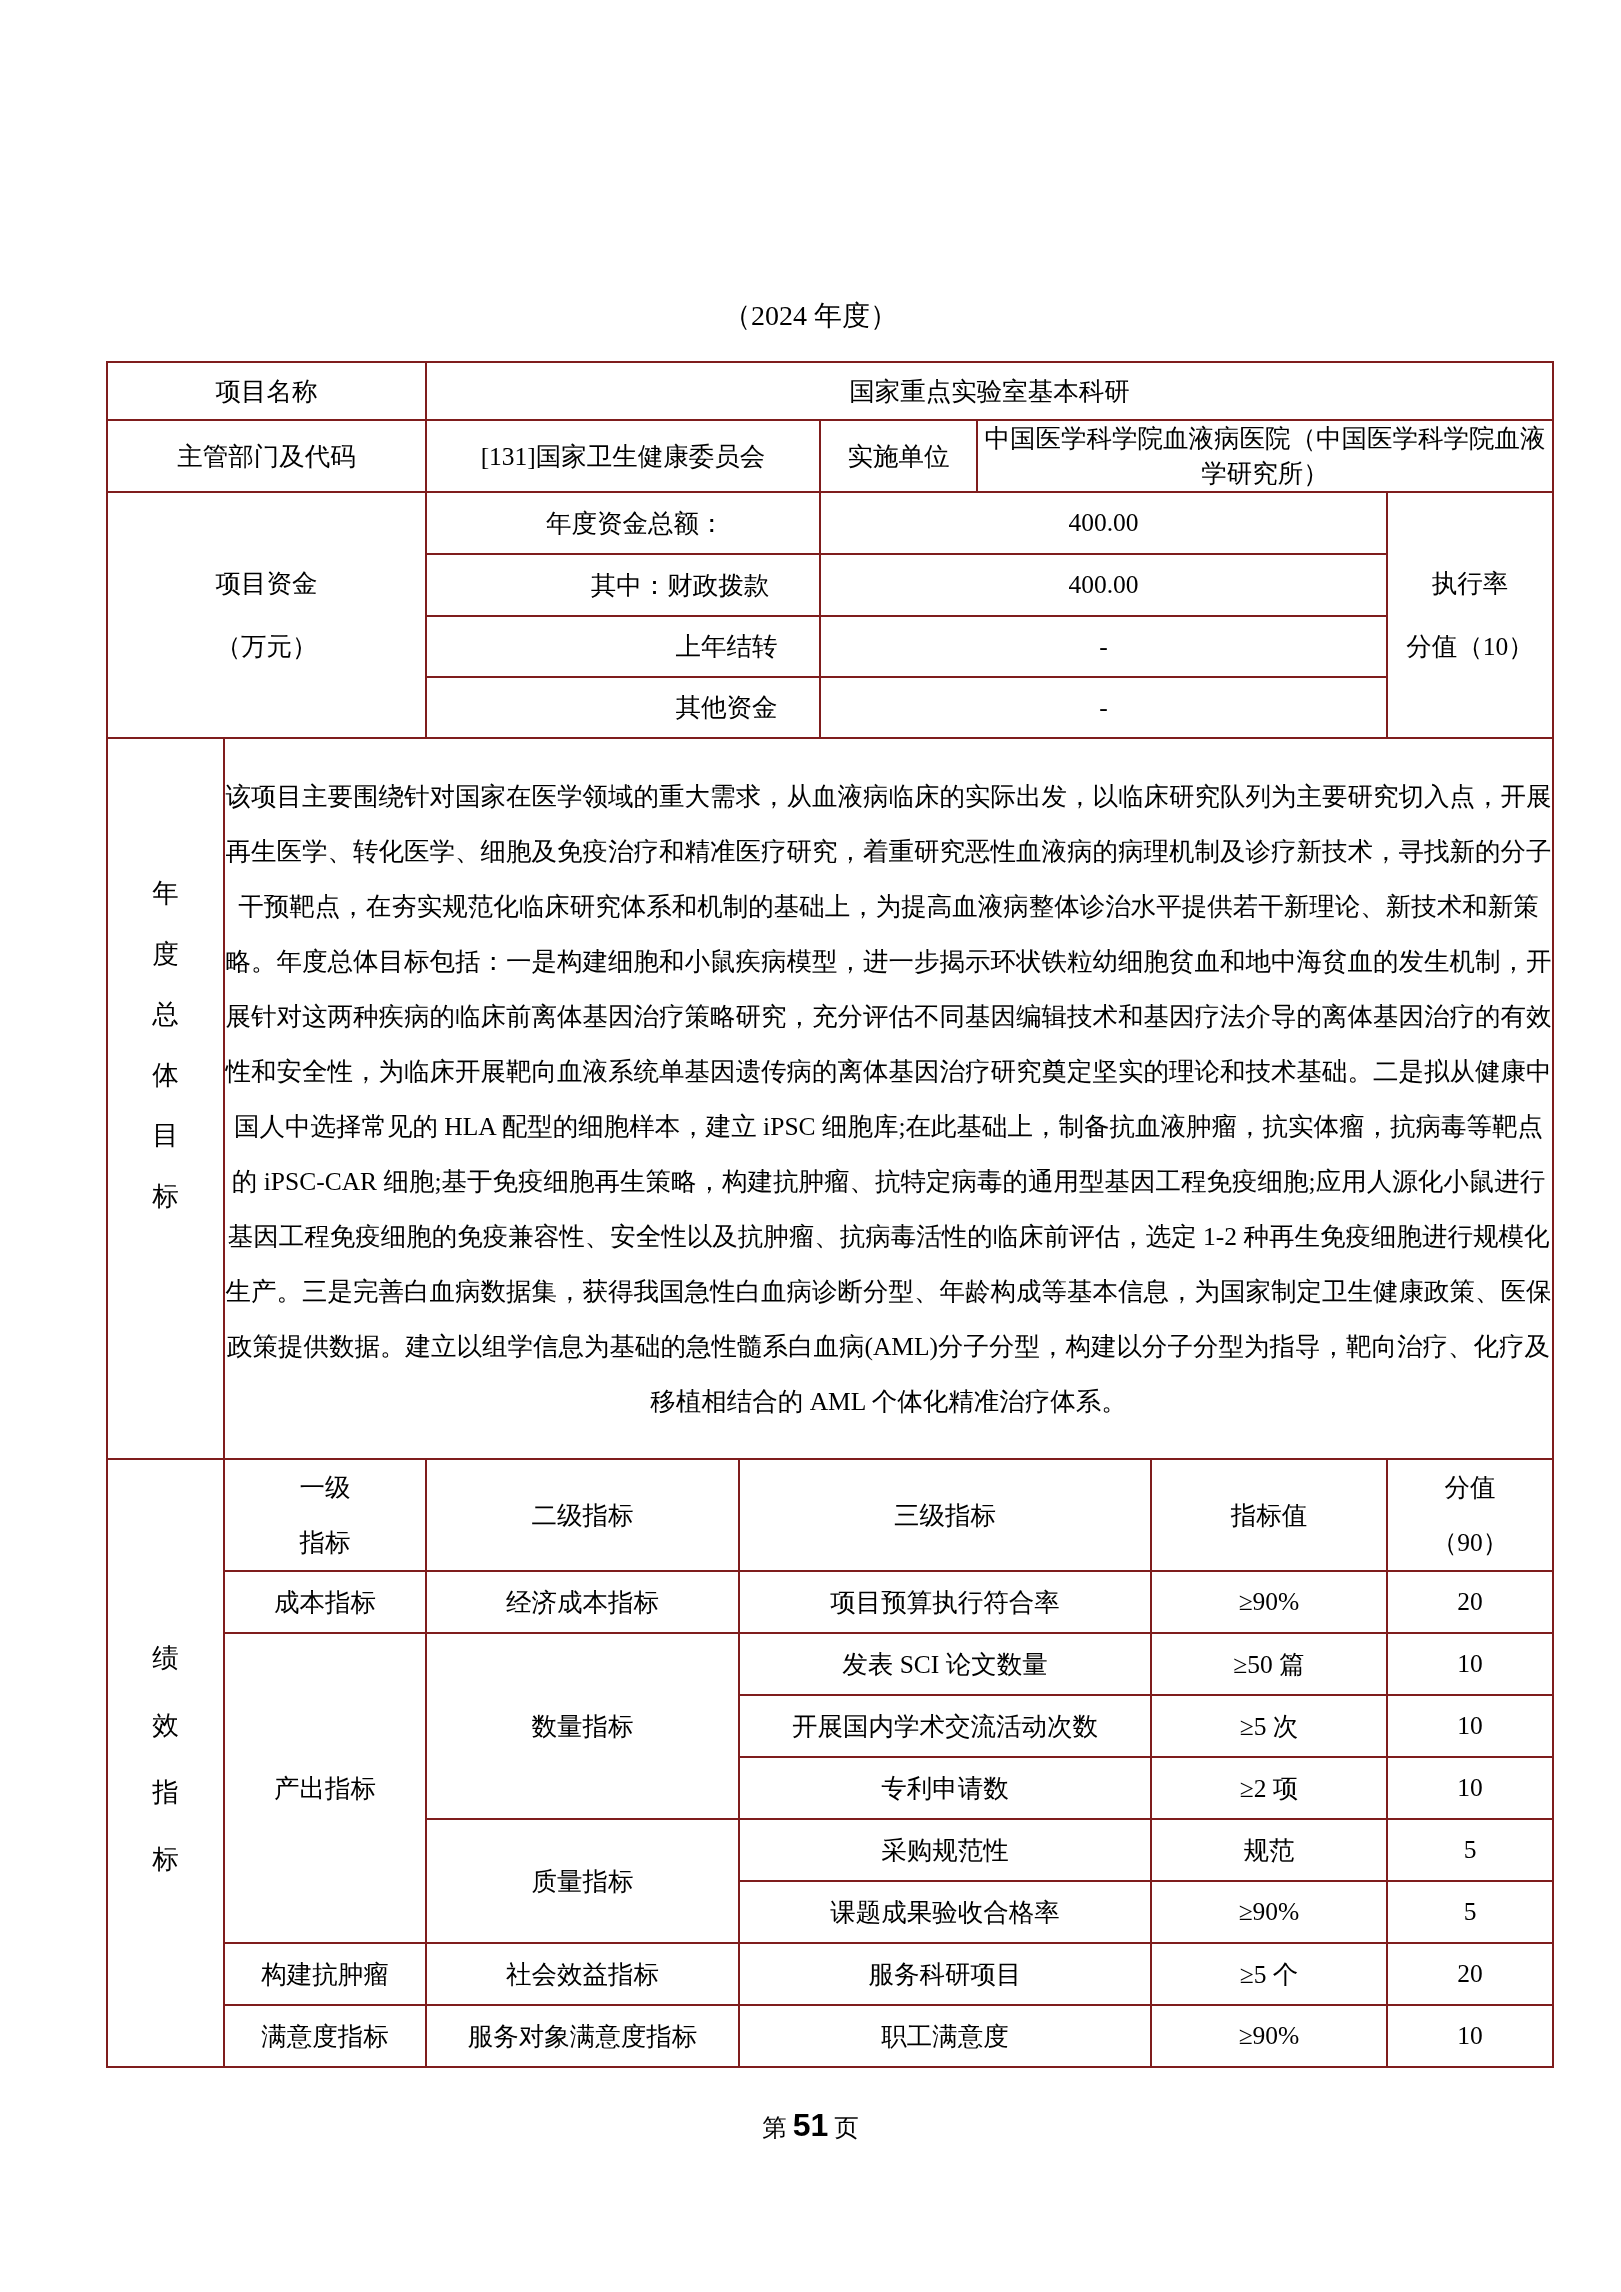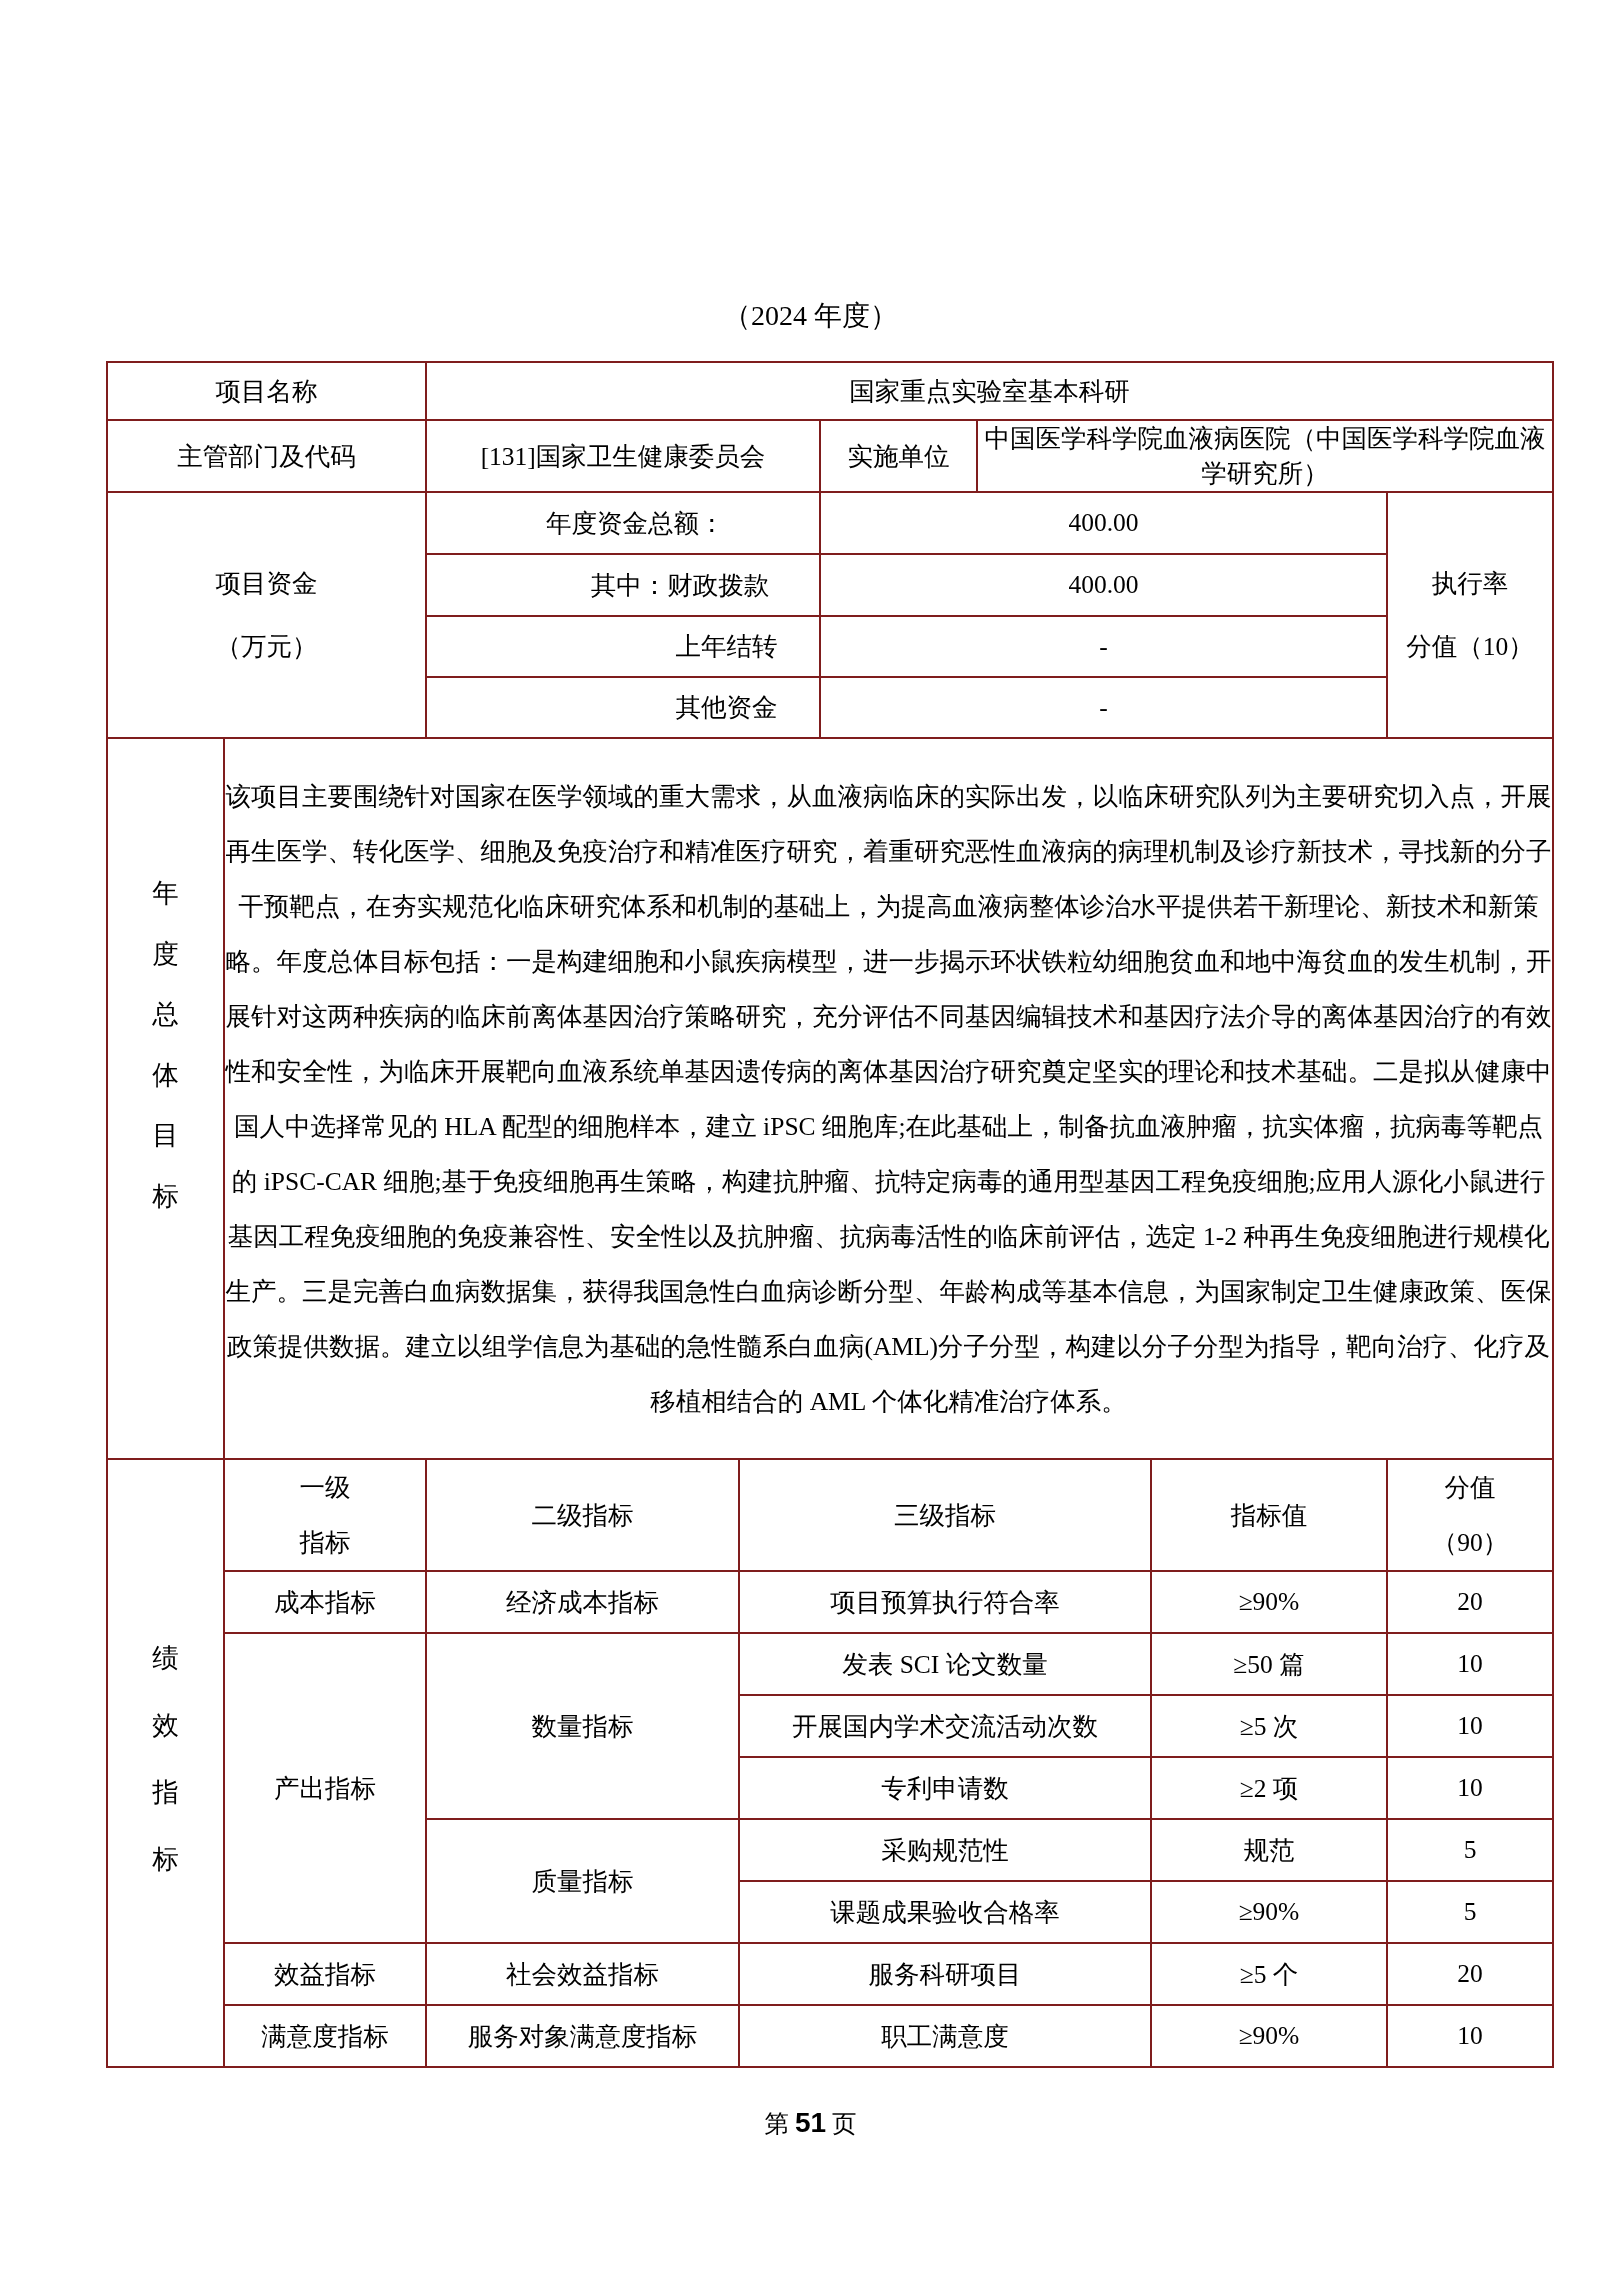--- a/index.html
+++ b/index.html
@@ -71,21 +71,21 @@
   
   td.ind-name { text-align: left; padding-left: 16.7px; }
   .footer {
     position: absolute; top: 2107px; left: 0; width: 100%;
     text-align: center;
     font-size: 24.5px;
   }
   .footer .pagenum {
     font-family: "Liberation Sans", sans-serif;
     font-weight: bold;
-    font-size: 28px;
+    font-size: 32px;
     padding: 0 5.9px;
   }
 </style>
 </head>
 <body>
 
 <div class="page">
 
   <div class="doc-subtitle">（2024 年度）</div>
 
@@ -212,21 +212,21 @@
       <td colspan="3" class="ind-name">采购规范性</td>
       <td>规范</td>
       <td>5</td>
     </tr>
     <tr style="height:62px">
       <td colspan="3" class="ind-name">课题成果验收合格率</td>
       <td>≥90%</td>
       <td>5</td>
     </tr>
     <tr style="height:62px">
-      <td>效益指标</td>
+      <td>构建抗肿瘤</td>
       <td>社会效益指标</td>
       <td colspan="3" class="ind-name">服务科研项目</td>
       <td>≥5 个</td>
       <td>20</td>
     </tr>
     <tr style="height:62px">
       <td>满意度指标</td>
       <td>服务对象满意度指标</td>
       <td colspan="3" class="ind-name">职工满意度</td>
       <td>≥90%</td>

